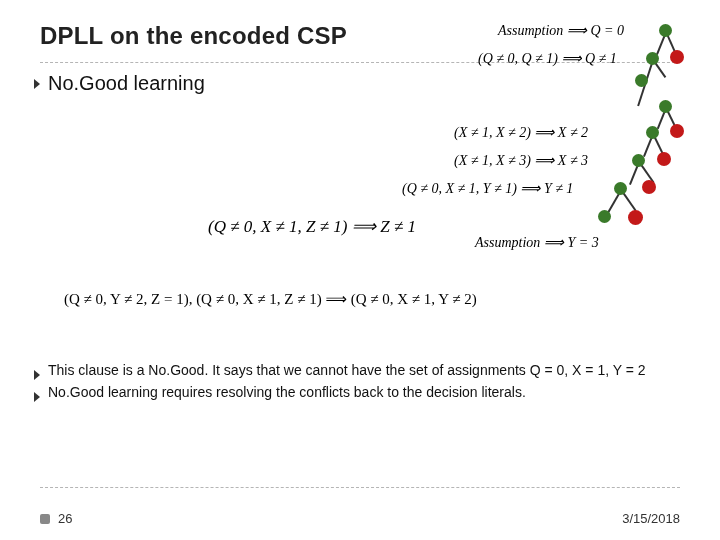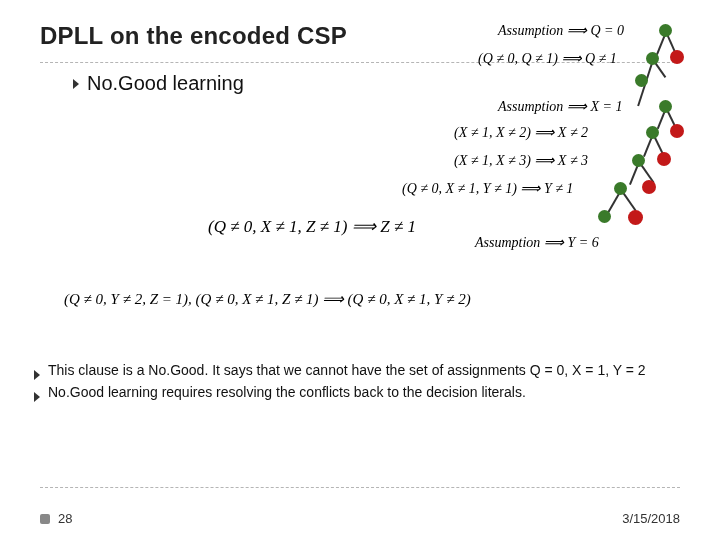--- a/index.html
+++ b/index.html
@@ -29,21 +29,20 @@
   }
   .dashed-sep {
     margin: 6px 40px 0 40px;
     border: none;
     border-top: 1px dashed #b5b5b5;
     height: 0;
   }
   .bullets {
     margin-top: 8px;
     padding: 0 40px 0 34px;
-    margin-left: 39px;
   }
   .bullet {
     display: flex;
     align-items: flex-start;
     margin: 4px 0;
   }
   .bullet .marker {
     width: 0;
     height: 0;
     border-top: 5px solid transparent;
@@ -82,21 +81,20 @@
     font-style: italic;
     font-size: 14px;
     color: #000;
     white-space: nowrap;
   }
   .long-formula {
     position: absolute;
     left: 64px;
     top: 290px;
     font-family: "Times New Roman", serif;
-    font-style: italic;
     font-size: 15px;
     color: #000;
     white-space: nowrap;
   }
   .dot {
     position: absolute;
     border-radius: 50%;
   }
   .dot.green { background: #3a7a2a; width: 13px; height: 13px; }
   .dot.red   { background: #c31919; width: 14px; height: 14px; }
@@ -181,43 +179,42 @@
     <div class="dot green" style="left:646px; top:106px;"></div>
     <div class="dot red" style="left:657px; top:132px;"></div>
     <div class="dot green" style="left:632px; top:134px;"></div>
     <div class="dot red" style="left:642px; top:160px;"></div>
     <div class="dot green" style="left:614px; top:162px;"></div>
     <div class="dot redbig" style="left:628px; top:190px;"></div>
     <div class="dot green" style="left:598px; top:190px;"></div>
 
     <div class="formula" style="left:498px; top:2px;">Assumption ⟹ Q = 0</div>
     <div class="formula" style="left:478px; top:30px;">(Q ≠ 0, Q ≠ 1) ⟹ Q ≠ 1</div>
-    <div class="formula" style="left:498px; top:78px;">Assumption ⟹ X = 1</div>
     <div class="formula" style="left:454px; top:104px;">(X ≠ 1, X ≠ 2) ⟹ X ≠ 2</div>
     <div class="formula" style="left:454px; top:132px;">(X ≠ 1, X ≠ 3) ⟹ X ≠ 3</div>
     <div class="formula" style="left:402px; top:160px;">(Q ≠ 0, X ≠ 1, Y ≠ 1) ⟹ Y ≠ 1</div>
     <div class="formula" style="left:208px; top:196px; font-size:17px;">(Q ≠ 0, X ≠ 1, Z ≠ 1) ⟹ Z ≠ 1</div>
-    <div class="formula" style="left:475px; top:214px;">Assumption ⟹ Y = 6</div>
+    <div class="formula" style="left:475px; top:214px;">Assumption ⟹ Y = 3</div>
   </div>
 
   <div class="long-formula">(Q ≠ 0, Y ≠ 2, Z = 1), (Q ≠ 0, X ≠ 1, Z ≠ 1) ⟹ (Q ≠ 0, X ≠ 1, Y ≠ 2)</div>
 
   <div class="body-bullets">
     <div class="bullet">
       <span class="marker"></span>
       <span class="btext">This clause is a No.Good. It says that we cannot have the set of assignments Q = 0, X = 1, Y = 2</span>
     </div>
     <div class="bullet">
       <span class="marker"></span>
       <span class="btext">No.Good learning requires resolving the conflicts back to the decision literals.</span>
     </div>
   </div>
 
   <hr class="footer-sep">
   <div class="footer">
     <div class="pnum">
       <span class="sq"></span>
-      <span>28</span>
+      <span>26</span>
     </div>
     <div>3/15/2018</div>
   </div>
 
 </div>
 
 </body></html>

